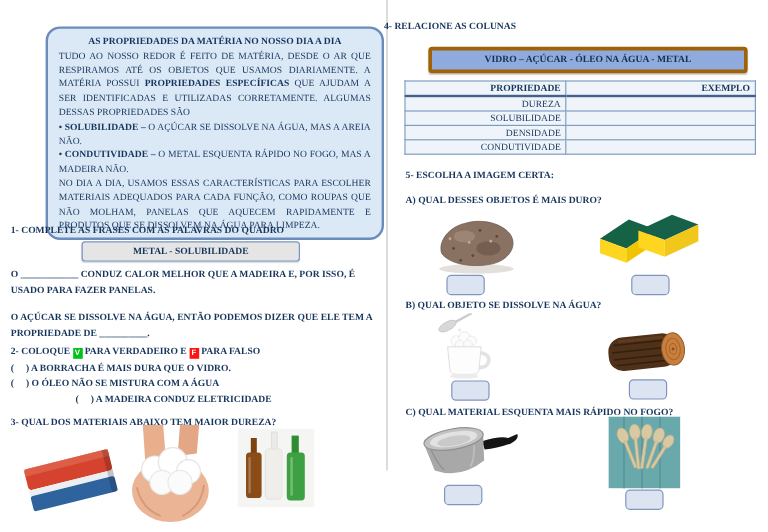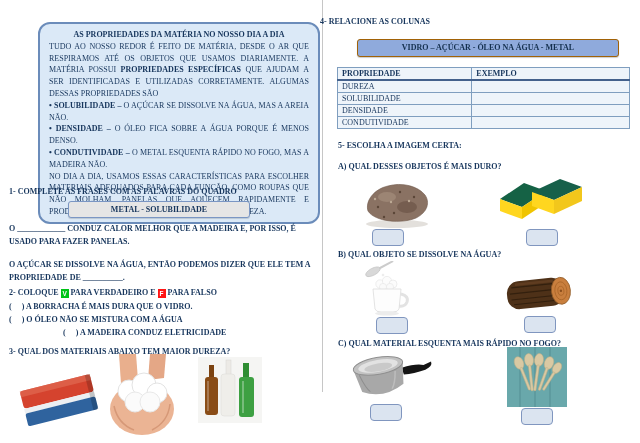--- a/index.html
+++ b/index.html
@@ -21,45 +21,44 @@
   .wordbank{position:absolute;left:68px;top:201px;width:180px;height:15px;line-height:15px;
             background:#e5e5e5;border:1px solid #7a96c4;border-radius:3px;
             text-align:center;font-size:8px;font-weight:bold;box-shadow:0 1px 1px rgba(0,0,0,.15);}
   .vf{display:inline-block;width:8px;height:9px;line-height:9px;text-align:center;
       color:#ffffff;font-size:6.5px;font-weight:bold;vertical-align:-1px;
       font-family:"Liberation Sans",sans-serif;}
   .vf-true{background:#00c317;}
   .vf-false{background:#ff1414;}
 
   .bank-blue{position:absolute;left:357px;top:39px;width:260px;height:16px;line-height:16px;
-             background:#8faadc;border:1px solid #a16207;border-radius:3px;text-align:center;
+             background:#8faadc;border:3px solid #a16207;border-radius:3px;text-align:center;
              font-size:8px;font-weight:bold;color:#14304f;box-shadow:0 1px 1px rgba(0,0,0,.2);}
 
   table.props{position:absolute;left:337px;top:67px;width:293px;border-collapse:collapse;
               font-size:8px;}
   table.props th,table.props td{border:1px solid #7f9ebf;background:#eef4fa;height:11px;
-              padding:0 4px;text-align:left;color:#16355c;font-weight:normal;}
+              padding:0 4px;text-align:right;color:#16355c;font-weight:normal;}
   table.props th{font-weight:bold;border-bottom:2px solid #44618c;}
   table.props .c1{width:46%;}
 
   .ans{position:absolute;width:30px;height:15px;background:#dbe4f0;border:1px solid #8096bf;
        border-radius:4px;}
   svg{position:absolute;display:block;}
 </style>
 </head>
 <body>
 
 <div class="page">
   <div class="divider"></div>
 
   <div class="infobox">
     <div class="ib-title">AS PROPRIEDADES DA MATÉRIA NO NOSSO DIA A DIA</div>
     <div class="ib-body"><span>TUDO AO NOSSO REDOR É FEITO DE MATÉRIA, DESDE O AR QUE RESPIRAMOS ATÉ OS OBJETOS QUE USAMOS DIARIAMENTE. A MATÉRIA POSSUI </span><b>PROPRIEDADES ESPECÍFICAS</b><span> QUE AJUDAM A SER IDENTIFICADAS E UTILIZADAS CORRETAMENTE. ALGUMAS DESSAS PROPRIEDADES SÃO</span></div>
     <div class="ib-bullet"><b>• SOLUBILIDADE – </b><span>O AÇÚCAR SE DISSOLVE NA ÁGUA, MAS A AREIA NÃO.</span></div>
-    <div class="ib-bullet"><b>• DENSIDADE – </b><span>O ÓLEO FICA SOBRE A ÁGUA PORQUE É MENOS DENSO.</span></div>
     <div class="ib-bullet"><b>• CONDUTIVIDADE – </b><span>O METAL ESQUENTA RÁPIDO NO FOGO, MAS A MADEIRA NÃO.</span></div>
     <div class="ib-body">NO DIA A DIA, USAMOS ESSAS CARACTERÍSTICAS PARA ESCOLHER MATERIAIS ADEQUADOS PARA CADA FUNÇÃO, COMO ROUPAS QUE NÃO MOLHAM, PANELAS QUE AQUECEM RAPIDAMENTE E PRODUTOS QUE SE DISSOLVEM NA ÁGUA PARA LIMPEZA.</div>
   </div>
 
   <div class="h" style="left:9px;top:187px;">1- COMPLETE AS FRASES COM AS PALAVRAS DO QUADRO</div>
   <div class="wordbank">METAL - SOLUBILIDADE</div>
   <div class="h wrap" style="left:9px;top:223px;width:306px;white-space:normal;">O ____________ CONDUZ CALOR MELHOR QUE A MADEIRA E, POR ISSO, É USADO PARA FAZER PANELAS.</div>
   <div class="h wrap" style="left:9px;top:259px;width:306px;white-space:normal;">O AÇÚCAR SE DISSOLVE NA ÁGUA, ENTÃO PODEMOS DIZER QUE ELE TEM A PROPRIEDADE DE __________.</div>
 
   <div class="h" style="left:9px;top:288px;"><span>2- COLOQUE </span><span class="vf vf-true">V</span><span> PARA VERDADEIRO E </span><span class="vf vf-false">F</span><span> PARA FALSO</span></div>

